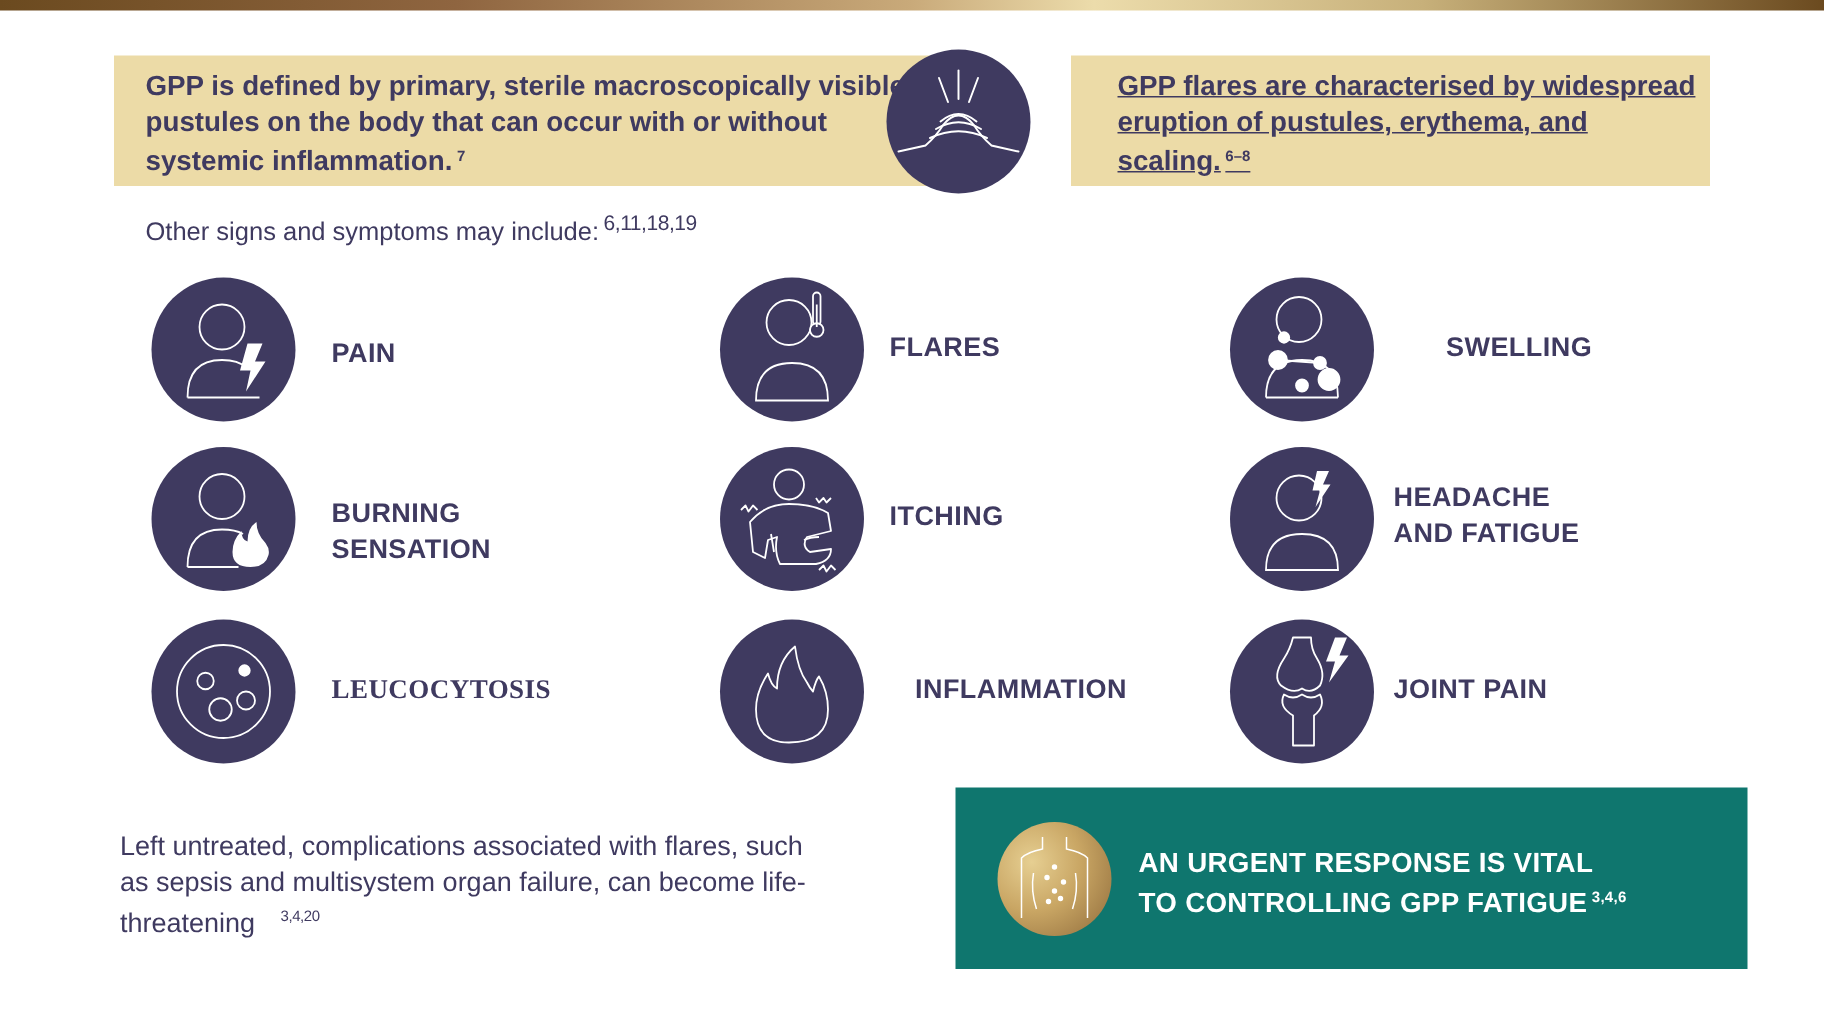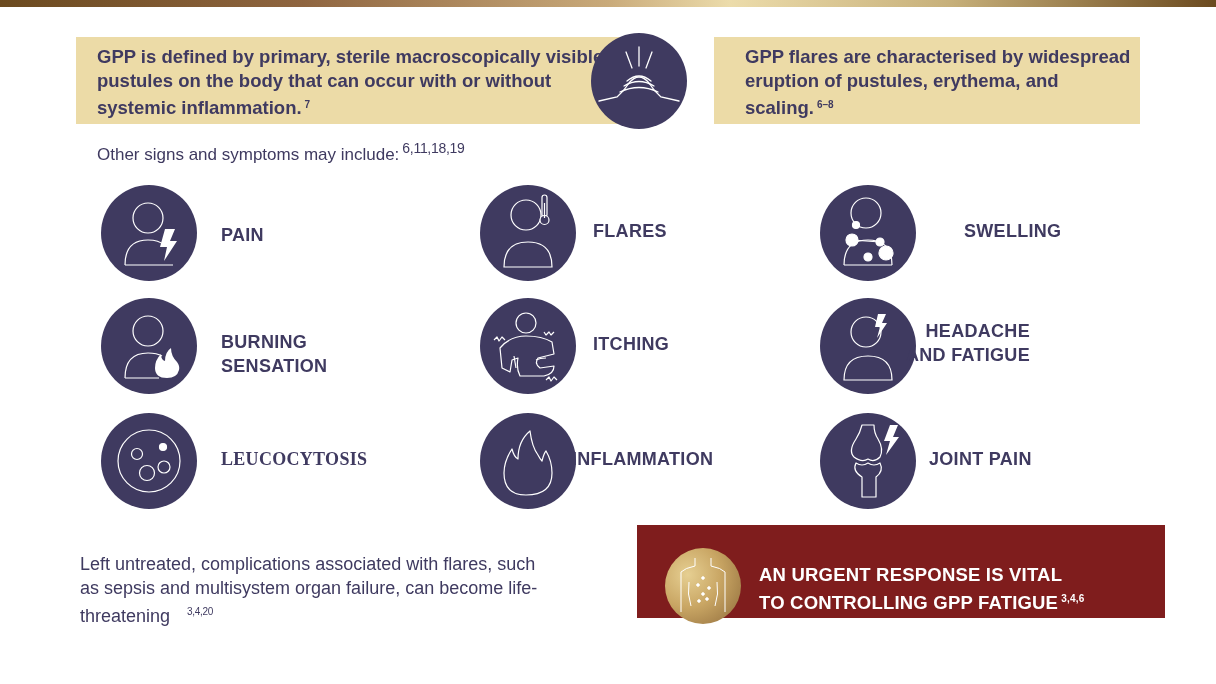--- a/index.html
+++ b/index.html
@@ -13,21 +13,21 @@
     position:absolute; left:0; top:0; width:1216px; height:7px;
     background:linear-gradient(90deg,#6b4a1f 0%,#8f6540 25%,#c9aa7a 50%,#ecdcab 60%,#c7b07a 78%,#6b4a1f 100%);
   }
   .callout {
     position:absolute; background:#ecdba7;
     font-weight:bold; font-size:18.5px; line-height:24px; color:#3f3a60;
     box-sizing:border-box;
   }
   .callout sup { font-size:10px; vertical-align:6px; margin-left:3px; }
   .callout-1 { left:76px; top:37px; width:546px; height:87px; padding:8px 0 0 21px; }
-  .callout-2 { left:714px; top:37px; width:426px; height:87px; padding:8px 0 0 31px; }
+  .callout-2 { left:714px; top:37px; width:426px; height:87px; padding:8px 0 0 31px;text-decoration:underline; }
   .pustule-badge {
     position:absolute; left:591px; top:33px; width:96px; height:96px;
     border-radius:50%; background:#3f3a60;
   }
   .pustule-badge svg { position:absolute; left:0; top:0; }
   .intro {
     position:absolute; left:97px; top:140px; font-size:17px; color:#3f3a60;
   }
   .intro sup { font-size:14px; vertical-align:7px; margin-left:3px; letter-spacing:-0.3px; }
   .symptom-icon {
@@ -37,22 +37,22 @@
   .symptom-label {
     position:absolute; font-weight:bold; font-size:18px; line-height:24px;
     color:#3f3a60; letter-spacing:0.3px; white-space:pre-line;
   }
   .closing {
     position:absolute; left:80px; top:552px; width:470px;
     font-size:18px; line-height:24px; color:#3f3a60;
   }
   .closing sup { font-size:10px; vertical-align:7px; margin-left:17px; letter-spacing:-0.3px; }
   .urgent-box {
-    position:absolute; left:637px; top:525px; width:528px; height:93px;
-    background:#7f1d1d;
+    position:absolute; left:637px; top:525px; width:528px; height:121px;
+    background:#0f766e;
   }
   .urgent-icon {
     position:absolute; left:28px; top:23px; width:76px; height:76px; border-radius:50%;
     background:radial-gradient(circle at 30% 35%, #e6cf92 0%, #c9a664 45%, #8e6a3a 100%);
   }
   .urgent-icon svg { position:absolute; left:0; top:0; }
   .urgent-text {
     position:absolute; left:122px; top:38px; color:#ffffff;
     font-weight:bold; font-size:18.5px; line-height:24px; letter-spacing:0.2px;
   }
@@ -146,40 +146,40 @@
 </div>
 <div class="symptom-label" style="left:593px;top:332px;">ITCHING</div>
 
 <div class="symptom-icon" style="left:820px;top:298px;">
   <svg width="96" height="96" viewBox="0 0 96 96" fill="none" stroke="#ffffff" stroke-width="1.2">
     <circle cx="46" cy="34" r="15"></circle>
     <path d="M24 82 Q24 58 48 58 Q72 58 72 82 Z"></path>
     <polygon points="58,16 66,16 62,25 67,25 57,40 60,29 55,29" fill="#ffffff" stroke="none"></polygon>
   </svg>
 </div>
-<div class="symptom-label" style="left:906px;top:319px;text-align:right;">HEADACHE
+<div class="symptom-label" style="left:929px;top:319px;">HEADACHE
 AND FATIGUE</div>
 
 <div class="symptom-icon" style="left:101px;top:413px;">
   <svg width="96" height="96" viewBox="0 0 96 96" fill="none" stroke="#ffffff" stroke-width="1.2">
     <circle cx="48" cy="48" r="31"></circle>
     <circle cx="36" cy="41" r="5.5"></circle>
     <circle cx="46" cy="60" r="7.5"></circle>
     <circle cx="63" cy="54" r="6"></circle>
     <circle cx="62" cy="34" r="3.5" fill="#ffffff"></circle>
   </svg>
 </div>
 <div class="symptom-label" style="left:221px;top:447px;font-family:Liberation Serif, serif;">LEUCOCYTOSIS</div>
 
 <div class="symptom-icon" style="left:480px;top:413px;">
   <svg width="96" height="96" viewBox="0 0 96 96" fill="none" stroke="#ffffff" stroke-width="1.2" stroke-linejoin="round">
     <path d="M46 82 Q24 82 24 60 Q24 48 32 36 Q34 44 38 46 Q38 28 50 18 Q52 34 58 42 Q60 46 62 48 Q64 40 66 38 Q72 48 72 60 Q72 82 46 82 Z"></path>
   </svg>
 </div>
-<div class="symptom-label" style="left:572px;top:447px;text-align:right;">INFLAMMATION</div>
+<div class="symptom-label" style="left:610px;top:447px;text-align:right;">INFLAMMATION</div>
 
 <div class="symptom-icon" style="left:820px;top:413px;">
   <svg width="96" height="96" viewBox="0 0 96 96" fill="none" stroke="#ffffff" stroke-width="1.2" stroke-linejoin="round">
     <path d="M42 12 L54 12 Q54 20 58 26 Q64 36 60 44 Q54 50 48 46 Q42 50 34 44 Q28 38 36 26 Q40 20 42 12 Z"></path>
     <path d="M36 50 Q42 54 48 50 Q54 54 60 50 Q64 58 56 64 L56 84 L42 84 L42 64 Q32 58 36 50 Z"></path>
     <polygon points="70,12 78,12 73,24 79,24 66,42 70,28 64,28" fill="#ffffff" stroke="none"></polygon>
   </svg>
 </div>
 <div class="symptom-label" style="left:929px;top:447px;">JOINT PAIN</div>
 

